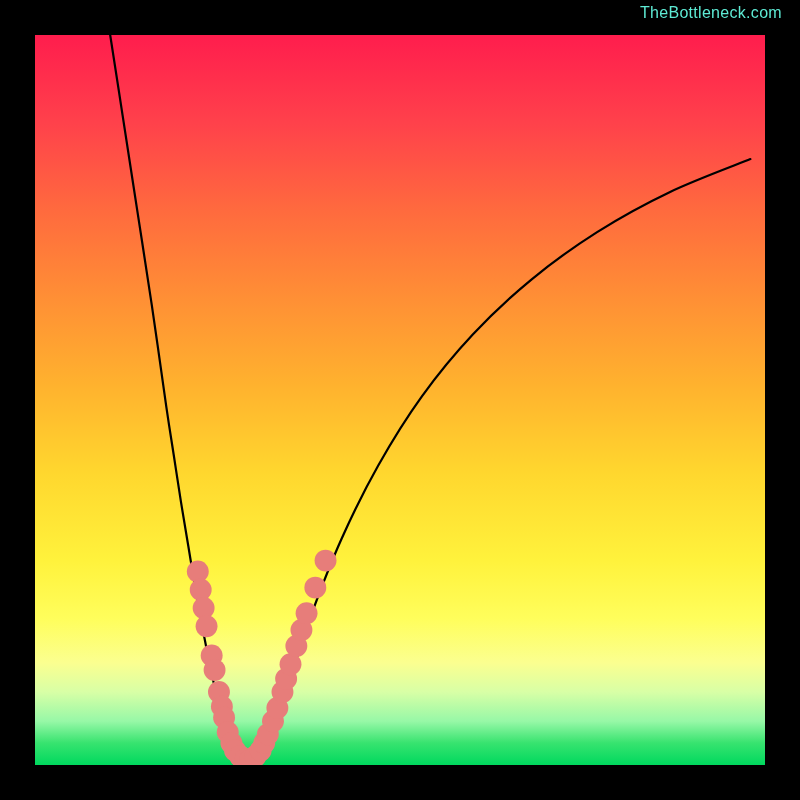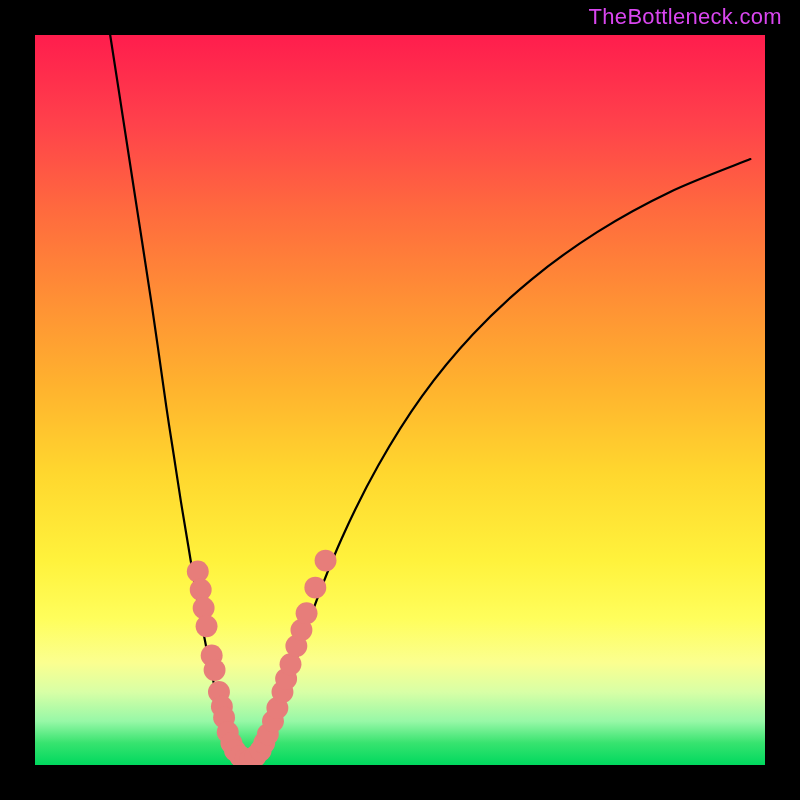--- a/index.html
+++ b/index.html
@@ -14,22 +14,22 @@
   .outer {
     position: relative;
     width: 800px;
     height: 800px;
     background: #000;
   }
   .watermark {
     position: absolute;
     top: 4px;
     right: 18px;
-    color: #d946ef;
-    font-size: 22px;
+    color: #5eead4;
+    font-size: 16px;
     font-weight: 500;
     letter-spacing: 0.3px;
     z-index: 50;
     user-select: none;
   }
   .plot {
     position: absolute;
     left: 35px;
     top: 35px;
     width: 730px;

